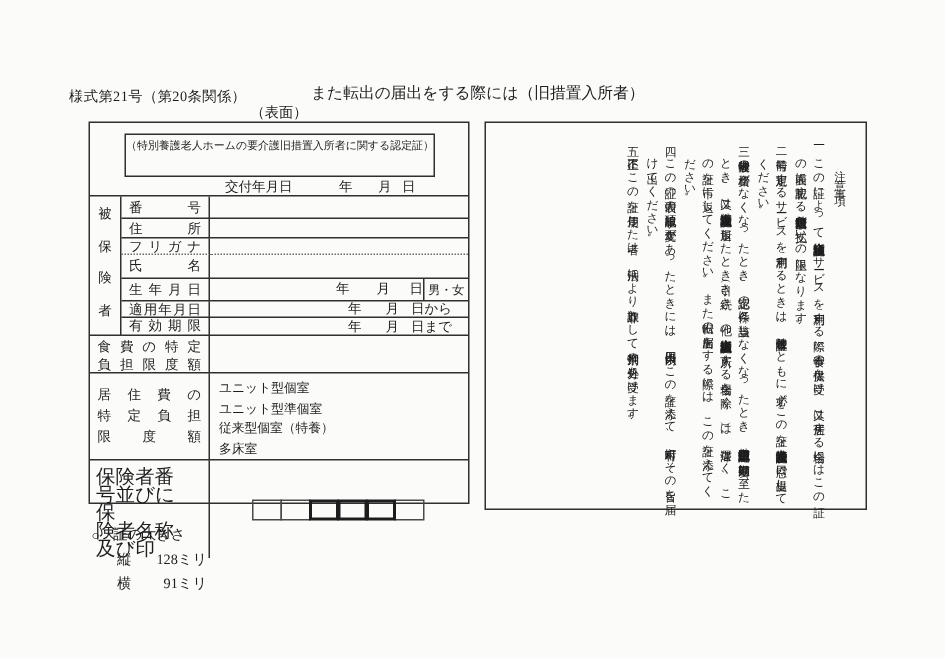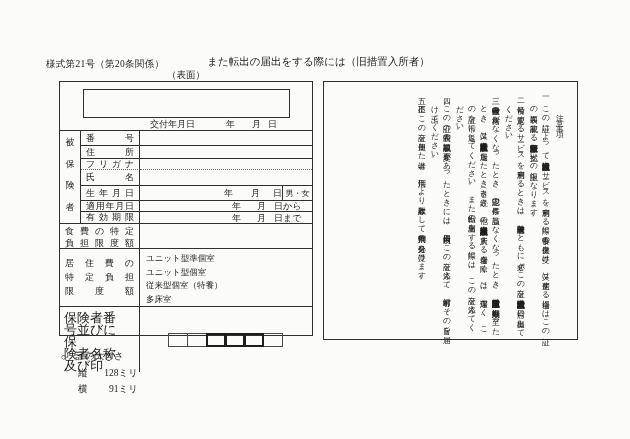--- a/index.html
+++ b/index.html
@@ -82,20 +82,21 @@
 
 <div class="page">
 
   <div class="form-number">様式第21号（第20条関係）</div>
   <div class="doc-title">また転出の届出をする際には（旧措置入所者）</div>
   <div class="side-label front-label">（表面）</div>
 
   <div class="front-box">
 
     <div class="cert-title-box">
+      <div class="ct2">（特別養護老人ホームの要介護旧措置入所者に関する認定証）</div>
     </div>
 
     <div class="issue-row">
       <span class="ir-label">交付年月日</span>
       <span class="ir-y">年</span>
       <span class="ir-m">月</span>
       <span class="ir-d">日</span>
     </div>
 
     <div class="ftable">
@@ -202,22 +203,22 @@
             <span>負</span>
             <span>担</span>
           </div>
         <div class="justify">
             <span>限</span>
             <span>度</span>
             <span>額</span>
           </div>
       </div>
       <div class="cell c3 r9 bB options">
+        <div>ユニット型個室</div>
         <div>ユニット型準個室</div>
-        <div>ユニット型個室</div>
         <div>従来型個室（特養）</div>
         <div>多床室</div>
       </div>
 
       <div class="cell sp2 r10 bR insurer-lbl">
         <div>保険者番号並びに保</div>
         <div>険者名称及び印</div>
       </div>
       <div class="cell c3 r10">
         <div class="boxes">

